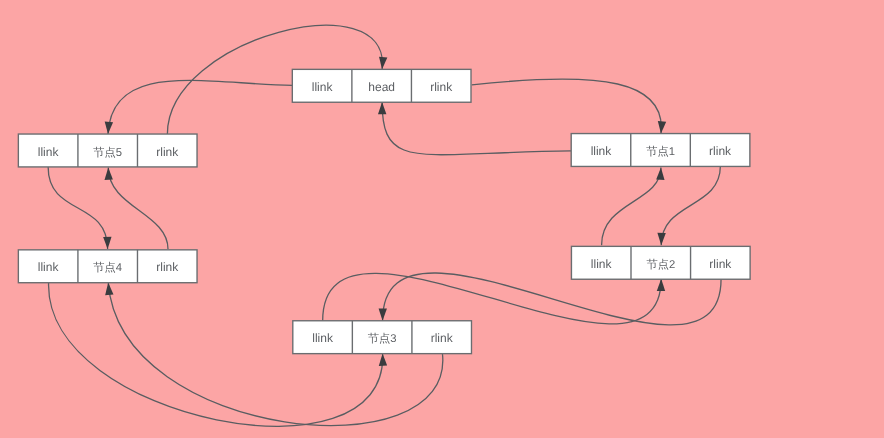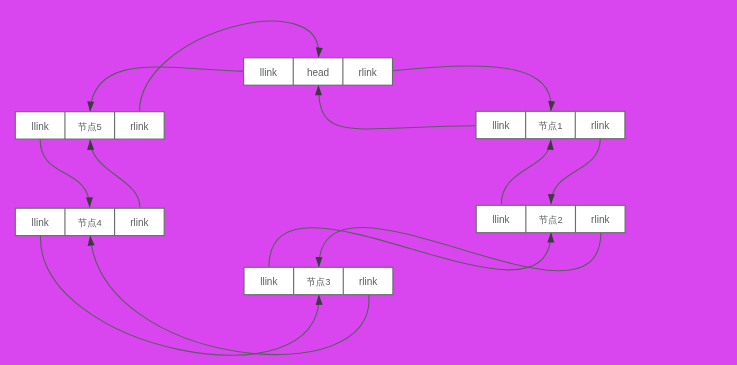--- a/index.html
+++ b/index.html
@@ -1,20 +1,20 @@
 <!DOCTYPE html>
 <html><head>
 <meta charset="utf-8">
 <title>Circular doubly linked list</title>
 <style>
   html,body{margin:0;padding:0;background:#ffffff;}
 
   body{width:737px;height:365px;overflow:hidden;
        font-family:"Liberation Sans",sans-serif;}
-  #canvas{position:relative;width:737px;height:365px;background:#d946ef;}
+  #canvas{position:relative;width:737px;height:365px;background:#fca5a5;}
   svg.diagram{position:absolute;left:0;top:0;width:737px;height:365px;display:block;
               filter:opacity(0.999);}
   .node-rect{fill:#ffffff;stroke:#6a6d70;stroke-width:1.15;}
   .cell-div{stroke:#6a6d70;stroke-width:1.15;}
   .cell-label{font-family:"Liberation Sans",sans-serif;font-size:10px;fill:#5b5e62;
               text-anchor:middle;}
   .cell-label.cjk{font-size:9.4px;}
   .link{fill:none;stroke:#5a5d61;stroke-width:1.1;stroke-linecap:butt;}
   .arrowhead{fill:#3a3c3f;stroke:none;}
 </style>

